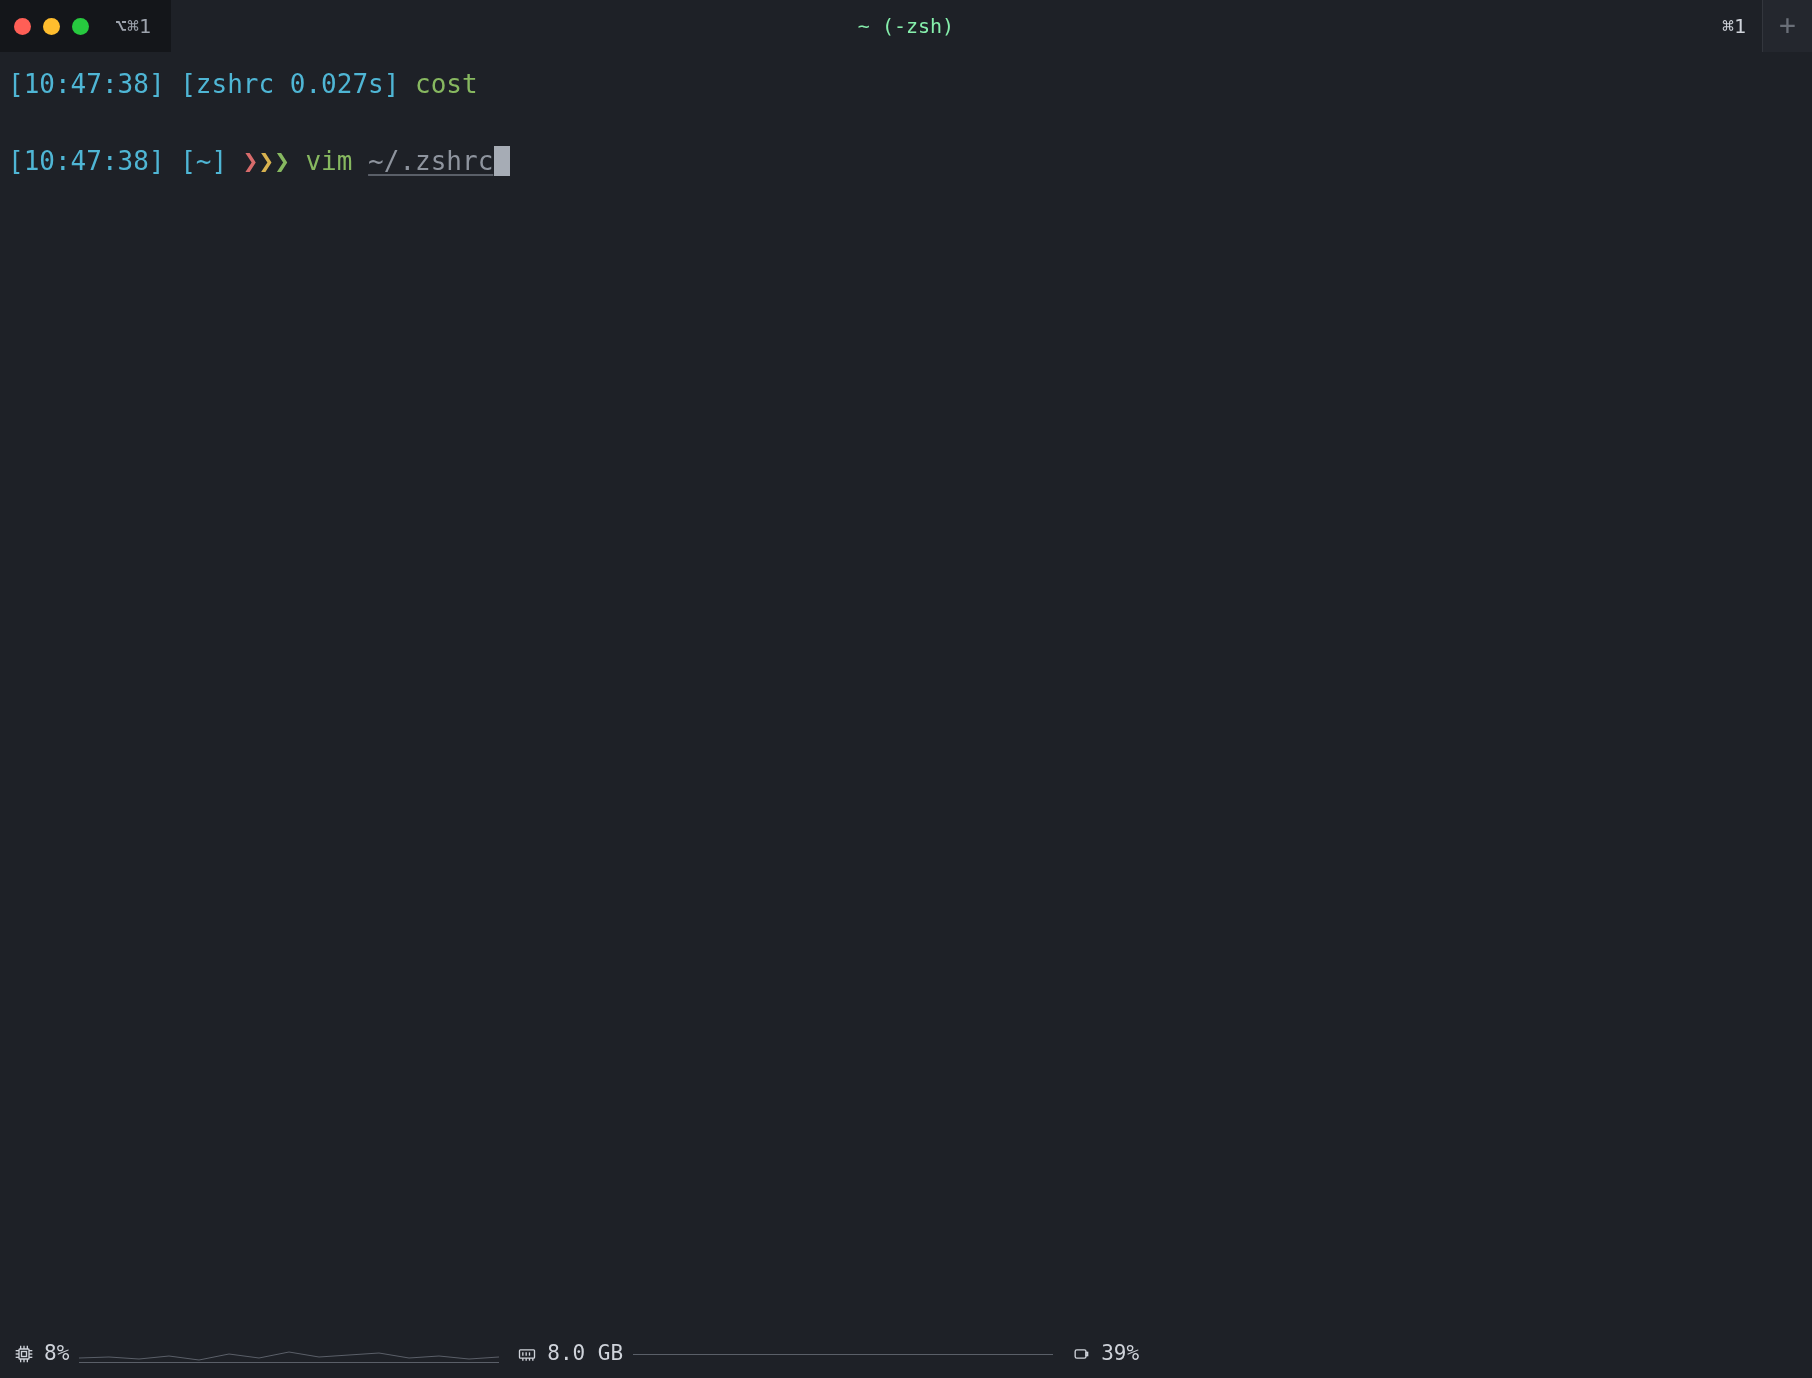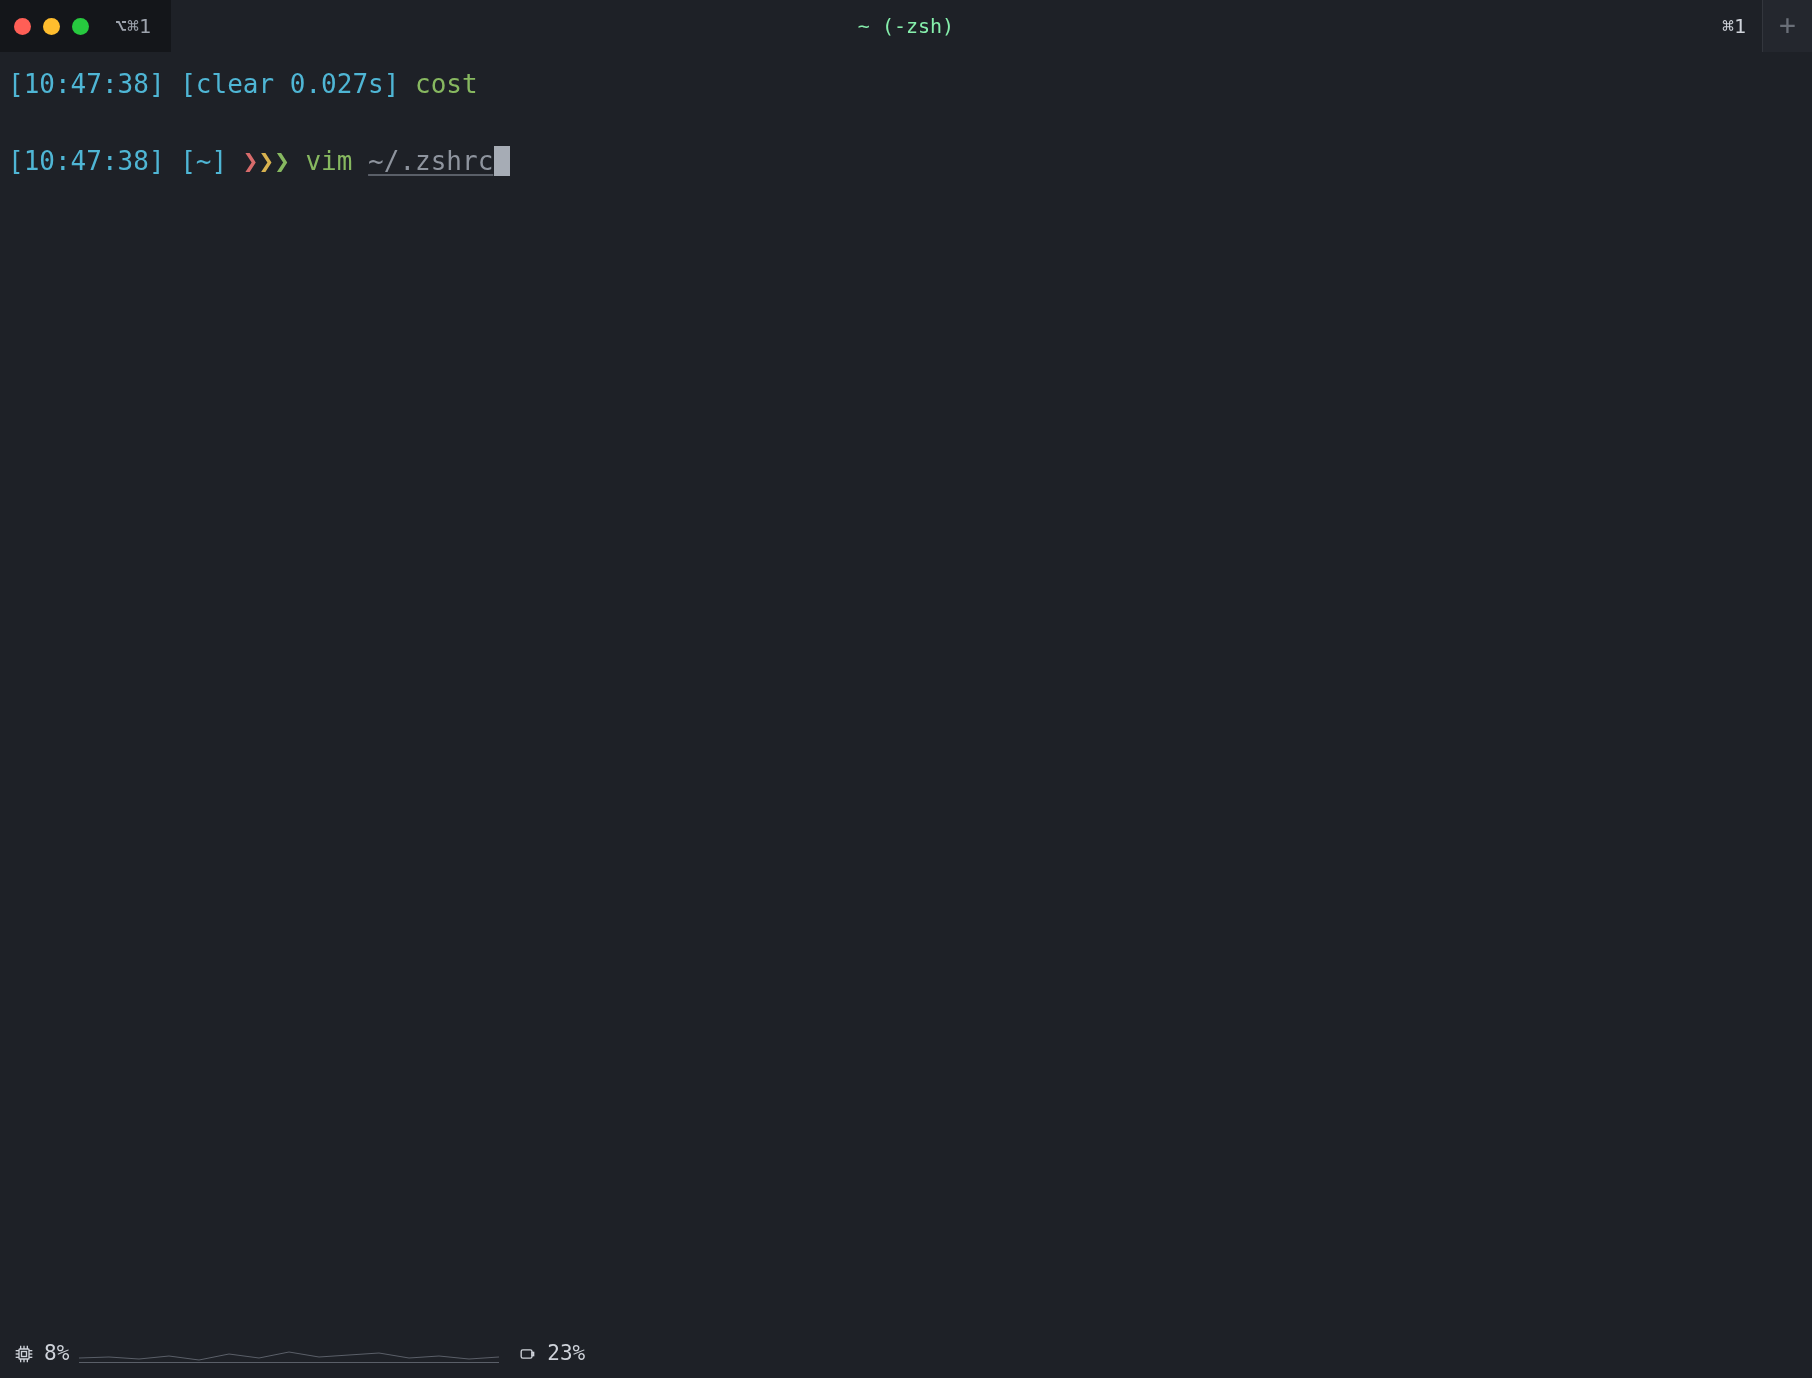--- a/index.html
+++ b/index.html
@@ -201,21 +201,21 @@
   <div class="window-title">~ (-zsh)</div>
   <div class="titlebar-right">
     <span class="shortcut-label">⌘1</span>
     <div class="new-tab-btn">
       <span>+</span>
     </div>
   </div>
 </div>
 
 <div class="terminal">
-  <div class="terminal-line"><span class="c-blue">[</span><span class="c-blue">10:47:38</span><span class="c-blue">]</span><span class="c-blue"> [</span><span class="c-blue">clear 0.027s</span><span class="c-blue">]</span><span class="c-green"> cost</span></div>
+  <div class="terminal-line"><span class="c-blue">[</span><span class="c-blue">10:47:38</span><span class="c-blue">]</span><span class="c-blue"> [</span><span class="c-blue">zshrc 0.027s</span><span class="c-blue">]</span><span class="c-green"> cost</span></div>
 
   <div class="blank-line"></div>
 
   <div class="terminal-line"><span class="c-blue">[</span><span class="c-blue">10:47:38</span><span class="c-blue">]</span><span class="c-blue"> [</span><span class="c-blue">~</span><span class="c-blue">]</span><span class="c-red"> ❯</span><span class="c-yellow">❯</span><span class="c-green">❯</span><span class="c-green"> vim </span><span class="c-gray underline">~/.zshrc</span><span class="cursor-block"></span></div>
 </div>
 
 <div class="statusbar">
   <div class="status-section">
     <span class="icon">
       <svg viewBox="0 0 24 24">
@@ -236,23 +236,39 @@
         </svg>
     </span>
     <span>8%</span>
     <div class="sparkline-long">
       <svg width="420" height="18" viewBox="0 0 420 18" style="position:absolute;bottom:0;left:0">
         <polyline points="0,14 30,13 60,15 90,12 120,16 150,10 180,14 210,8 240,13 270,11 300,9 330,14 360,12 390,15 420,13" fill="none" stroke="#5a5f68" stroke-width="1"></polyline>
       </svg>
     </div>
   </div>
 
+  <div class="status-section">
+    <span class="icon">
+      <svg viewBox="0 0 24 24">
+          <rect x="3" y="7" width="18" height="10" rx="1"></rect>
+          <line x1="7" y1="17" x2="7" y2="20"></line>
+          <line x1="11" y1="17" x2="11" y2="20"></line>
+          <line x1="15" y1="17" x2="15" y2="20"></line>
+          <line x1="19" y1="17" x2="19" y2="20"></line>
+          <line x1="7" y1="10" x2="7" y2="14"></line>
+          <line x1="11" y1="10" x2="11" y2="14"></line>
+          <line x1="15" y1="10" x2="15" y2="14"></line>
+        </svg>
+    </span>
+    <span>8.0 GB</span>
+    <div class="sparkline-mem"></div>
+  </div>
 
   <div class="status-section">
     <span class="icon">
       <svg viewBox="0 0 24 24">
           <rect x="5" y="7" width="13" height="10" rx="2"></rect>
           <rect x="18" y="10" width="2" height="4"></rect>
         </svg>
     </span>
-    <span>23%</span>
+    <span>39%</span>
   </div>
 </div>
 
 </body></html>

